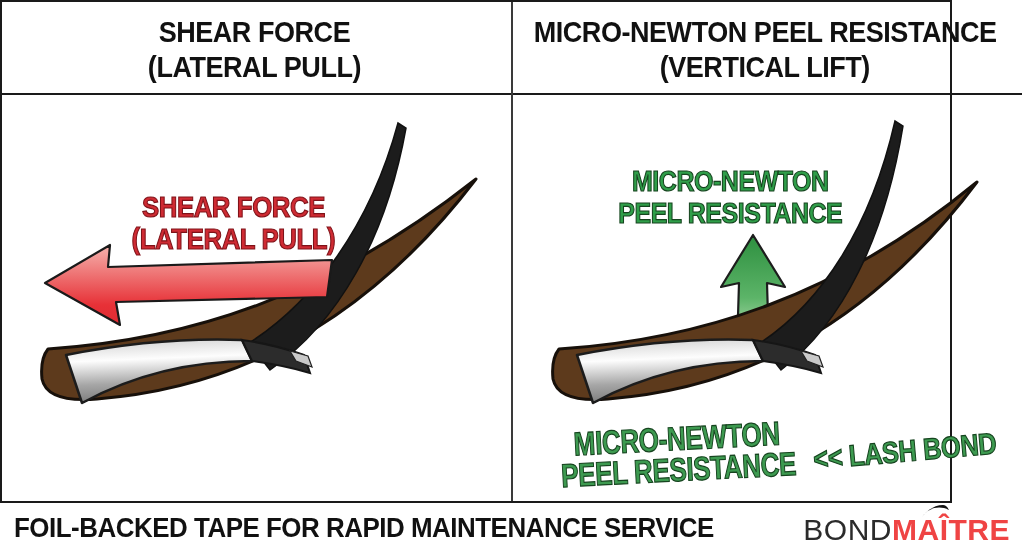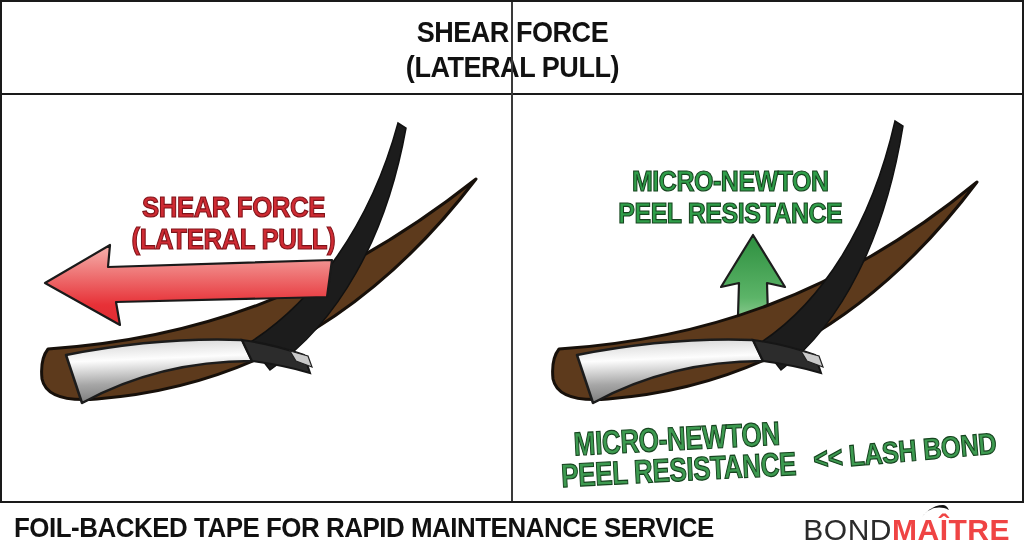--- a/index.html
+++ b/index.html
@@ -3,21 +3,21 @@
 <meta charset="utf-8">
 <style>
   * { box-sizing: border-box; }
   html,body { margin:0; padding:0; }
   body {
     width:1024px; height:559px; position:relative; overflow:hidden;
     background:#ffffff;
     font-family:"Liberation Sans", sans-serif;
   }
   .board {
-    position:absolute; left:0; top:0; width:1024px; height:503px;
+    position:absolute; left:0; top:0; width:952px; height:503px;
     border:2px solid #1a1a1a; background:#fff;
   }
   .vline {
     position:absolute; left:509px; top:0; width:2px; height:499px;
     background:#3a3a3a;
   }
   .header-row {
     position:absolute; left:0; top:0; width:1020px; height:93px;
     border-bottom:2px solid #1a1a1a; display:flex;
   }
@@ -105,20 +105,24 @@
 </style>
 </head>
 <body>
 
 <div class="board">
 
   <div class="header-row">
     <div class="header-cell">
       <span class="header-line">SHEAR FORCE</span>
       <span class="header-line">(LATERAL PULL)</span>
+    </div>
+    <div class="header-cell">
+      <span class="header-line">MICRO-NEWTON PEEL RESISTANCE</span>
+      <span class="header-line">(VERTICAL LIFT)</span>
     </div>
   </div>
 
   <div class="panel panel-left">
     <svg class="diagram" width="509" height="404" viewBox="0 0 509 404">
       <defs>
         <linearGradient id="tapeGradL" x1="0" y1="0" x2="0.12" y2="1">
           <stop offset="0" stop-color="#cfcfcf"></stop>
           <stop offset="0.35" stop-color="#fdfdfd"></stop>
           <stop offset="0.72" stop-color="#a6a6a6"></stop>

